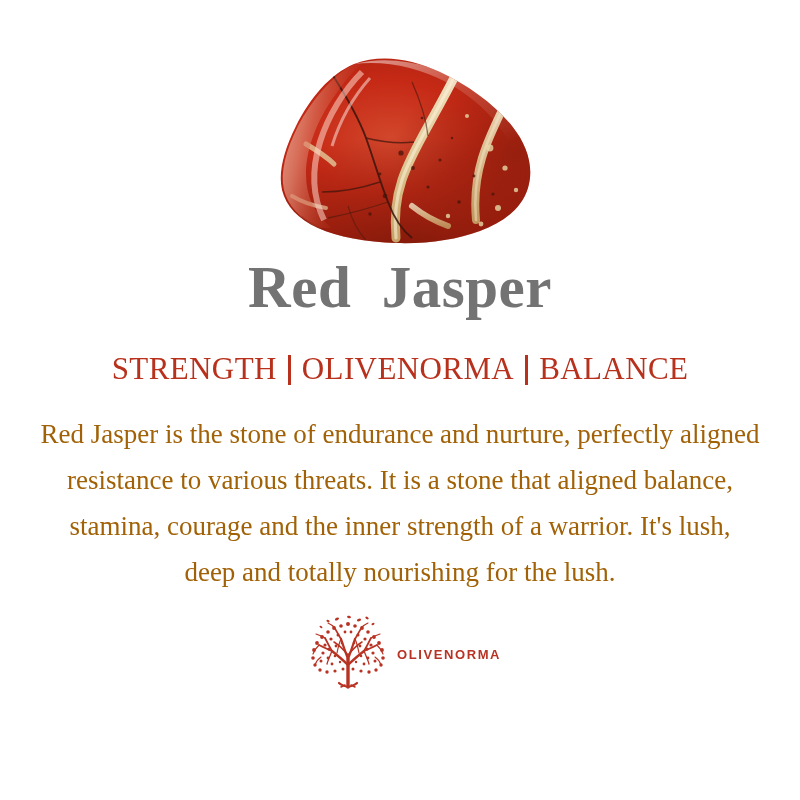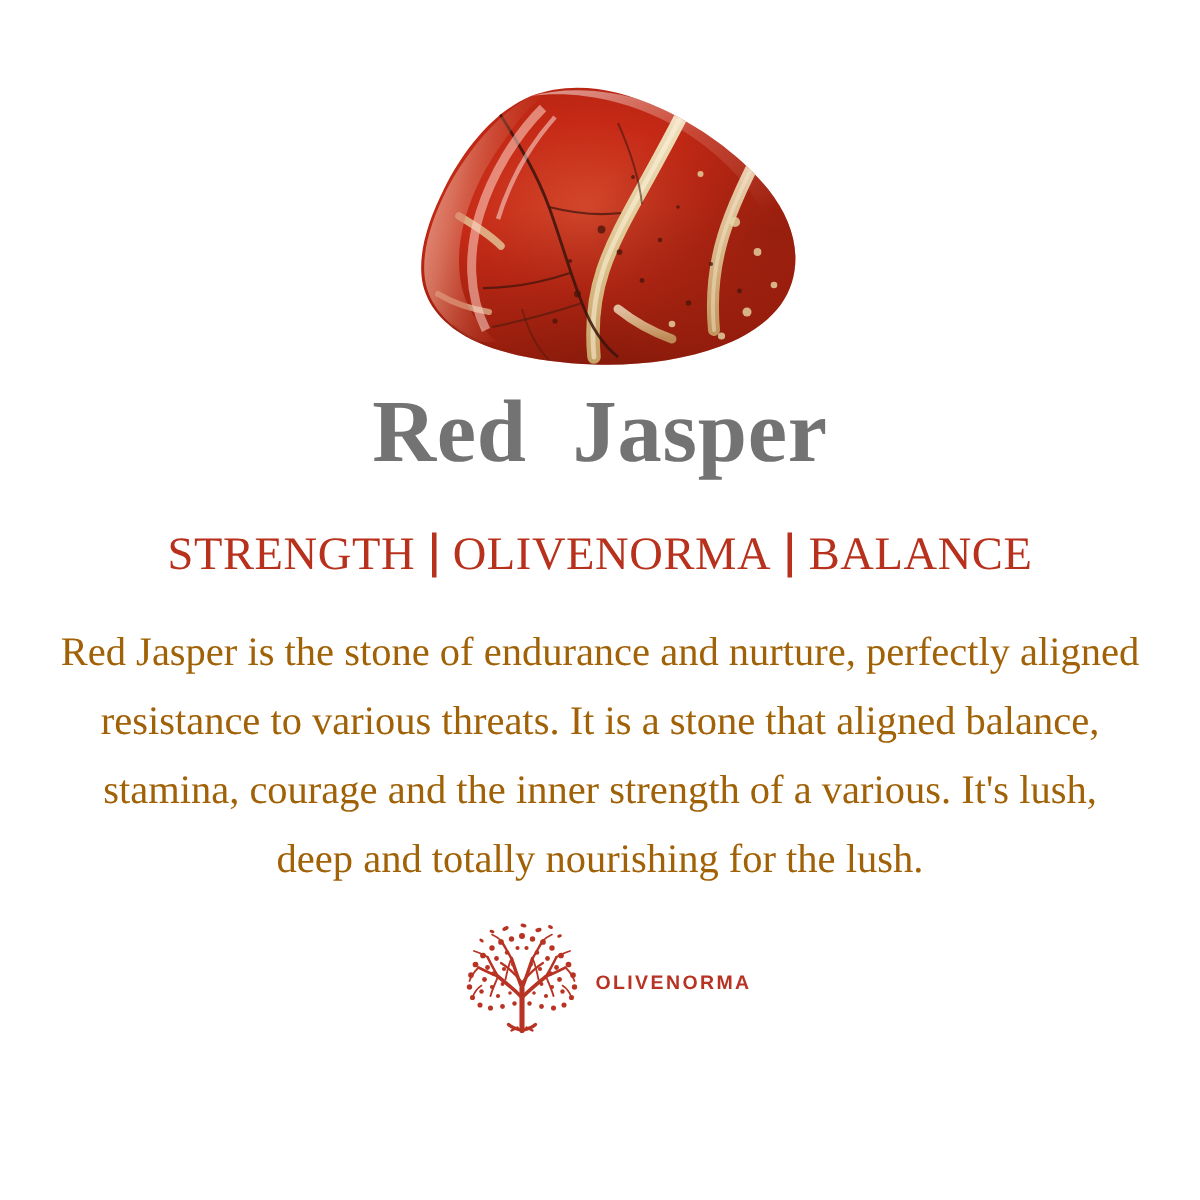--- a/index.html
+++ b/index.html
@@ -250,21 +250,21 @@
     <span class="subtitle-word">STRENGTH</span>
     <span class="subtitle-sep"></span>
     <span class="subtitle-word">OLIVENORMA</span>
     <span class="subtitle-sep"></span>
     <span class="subtitle-word">BALANCE</span>
   </div>
 
   <div class="body-copy">
     <span class="body-line">Red Jasper is the stone of endurance and nurture, perfectly aligned</span>
     <span class="body-line">resistance to various threats. It is a stone that aligned balance,</span>
-    <span class="body-line">stamina, courage and the inner strength of a various. It's lush,</span>
+    <span class="body-line">stamina, courage and the inner strength of a warrior. It's lush,</span>
     <span class="body-line">deep and totally nourishing for the lush.</span>
   </div>
 
   <div class="logo">
     <svg class="logo-mark" viewBox="0 0 98 76">
       <g stroke="#b83323" fill="none" stroke-linecap="round">
 
         <path d="M49,72 L49,44" stroke-width="3.4"></path>
         <path d="M49,72 C45,71 42,70 40,68" stroke-width="2.2"></path>
         <path d="M49,72 C53,71 56,70 58,68" stroke-width="2.2"></path>

